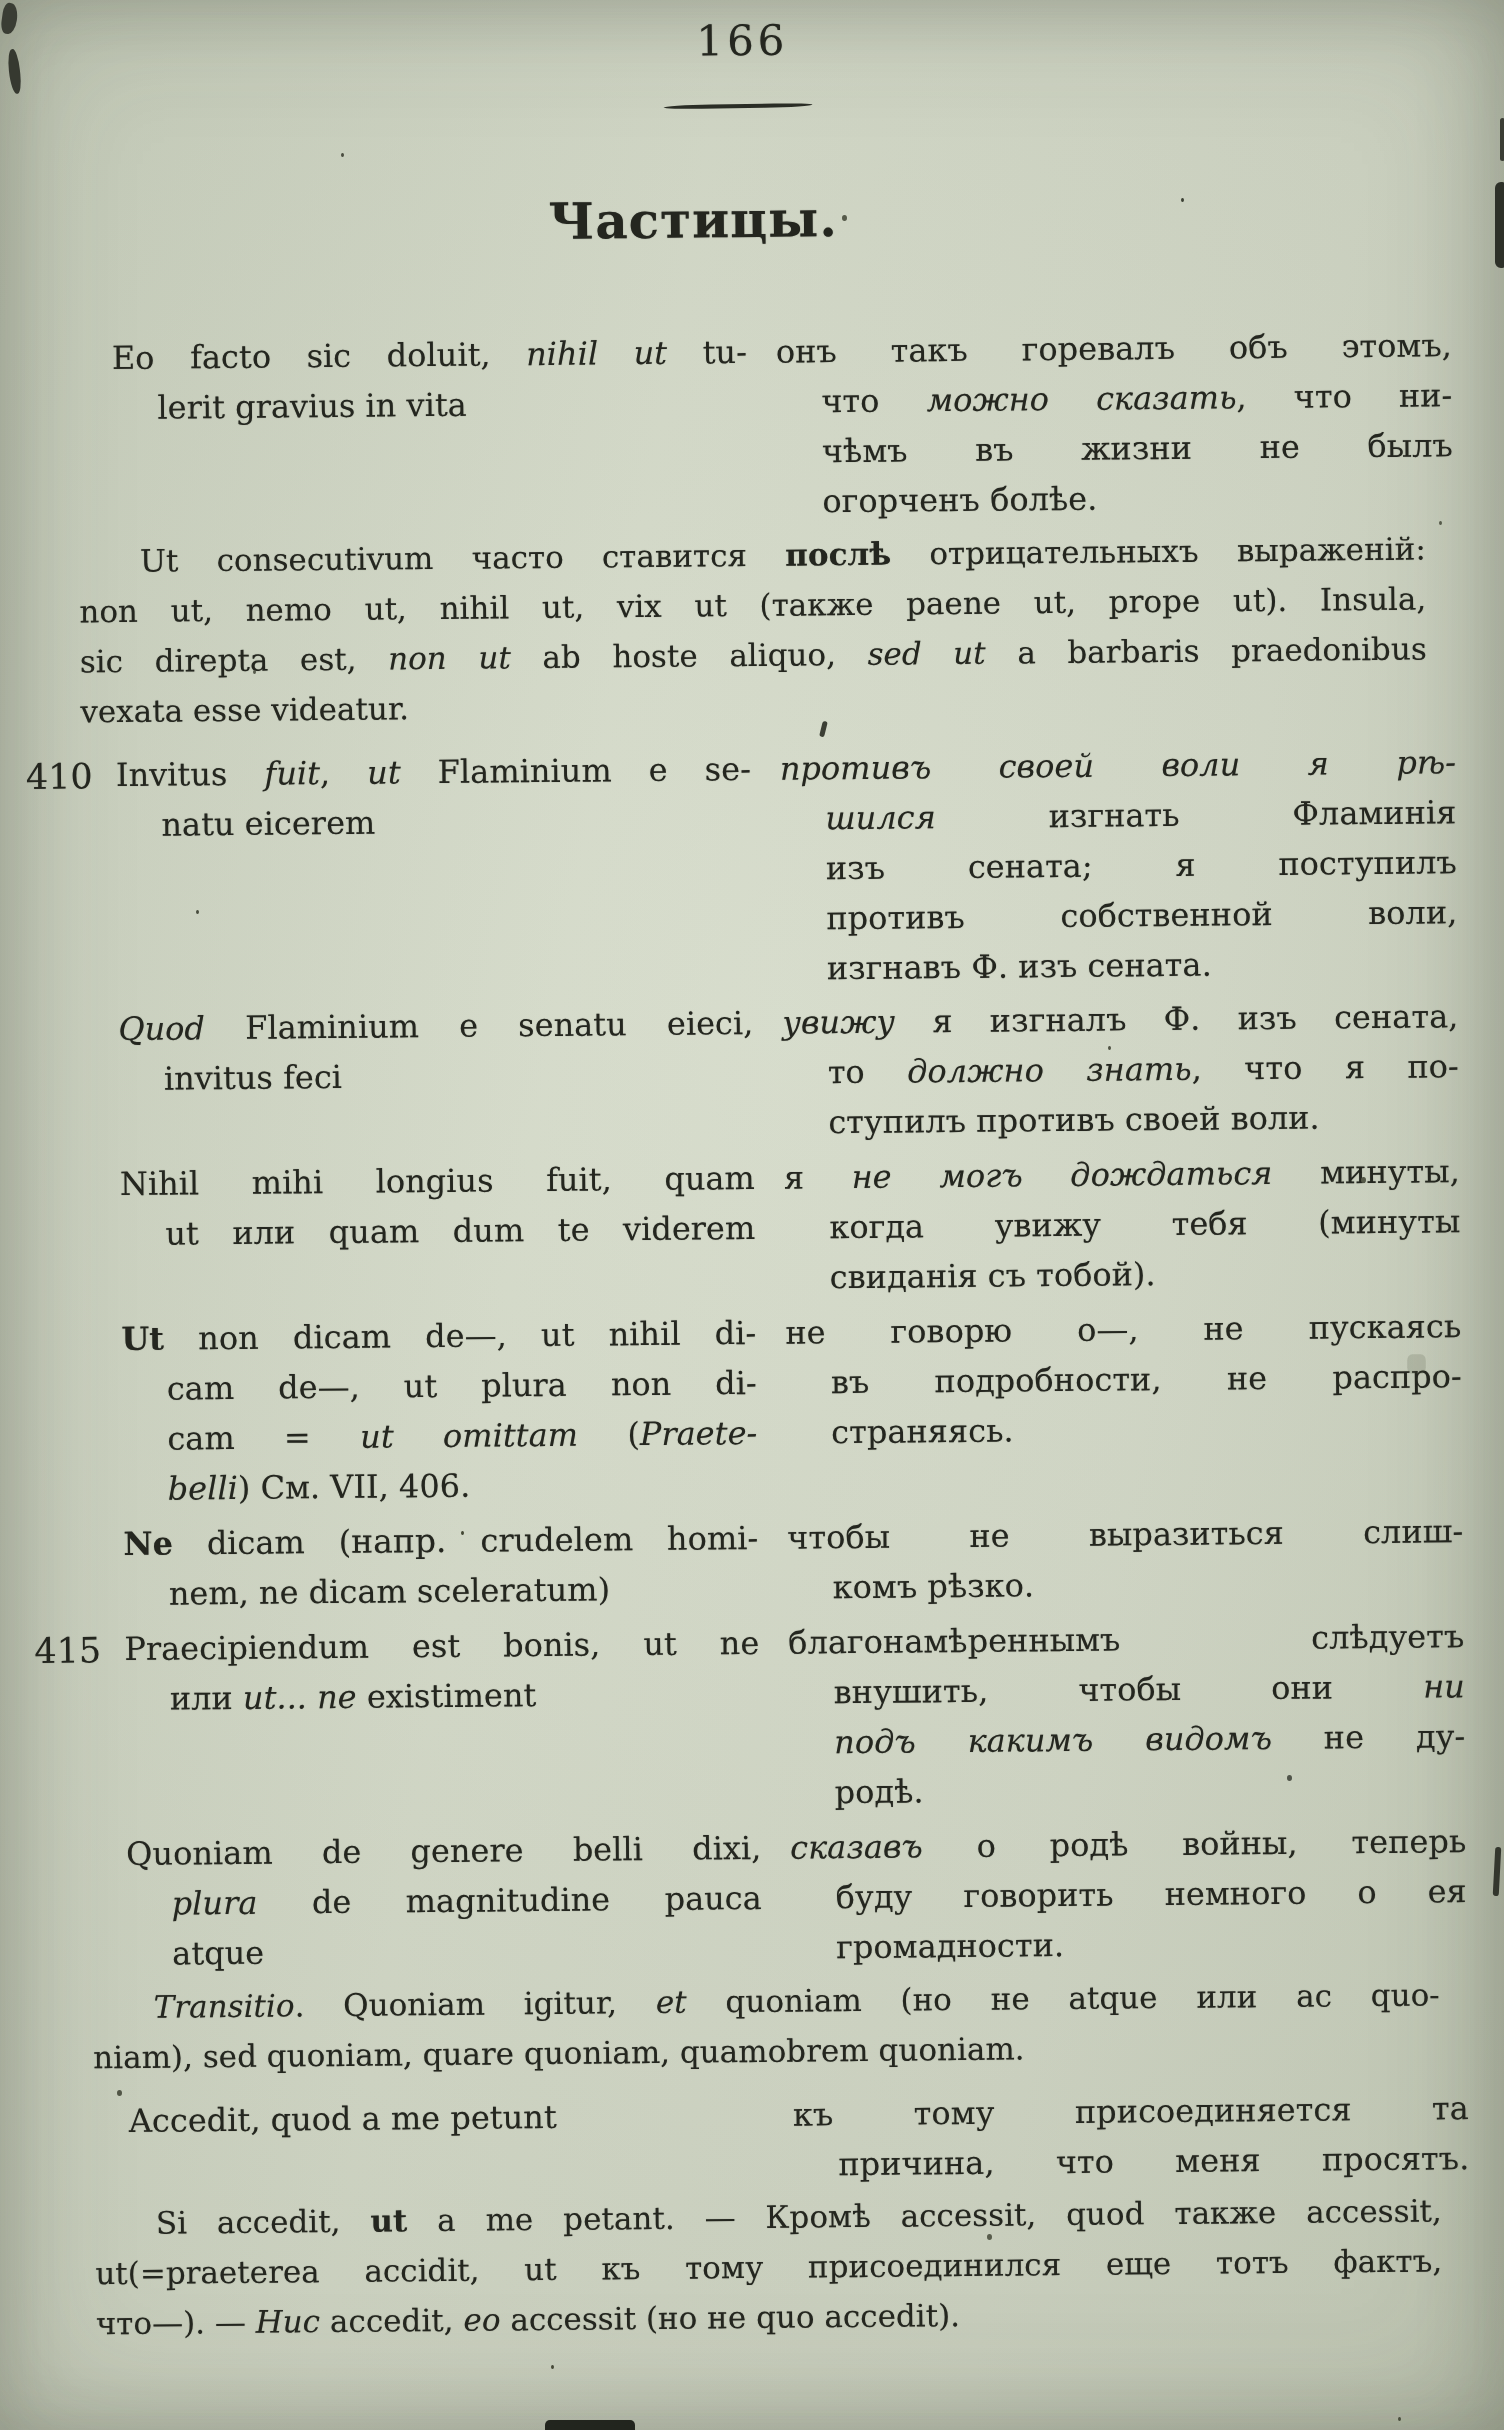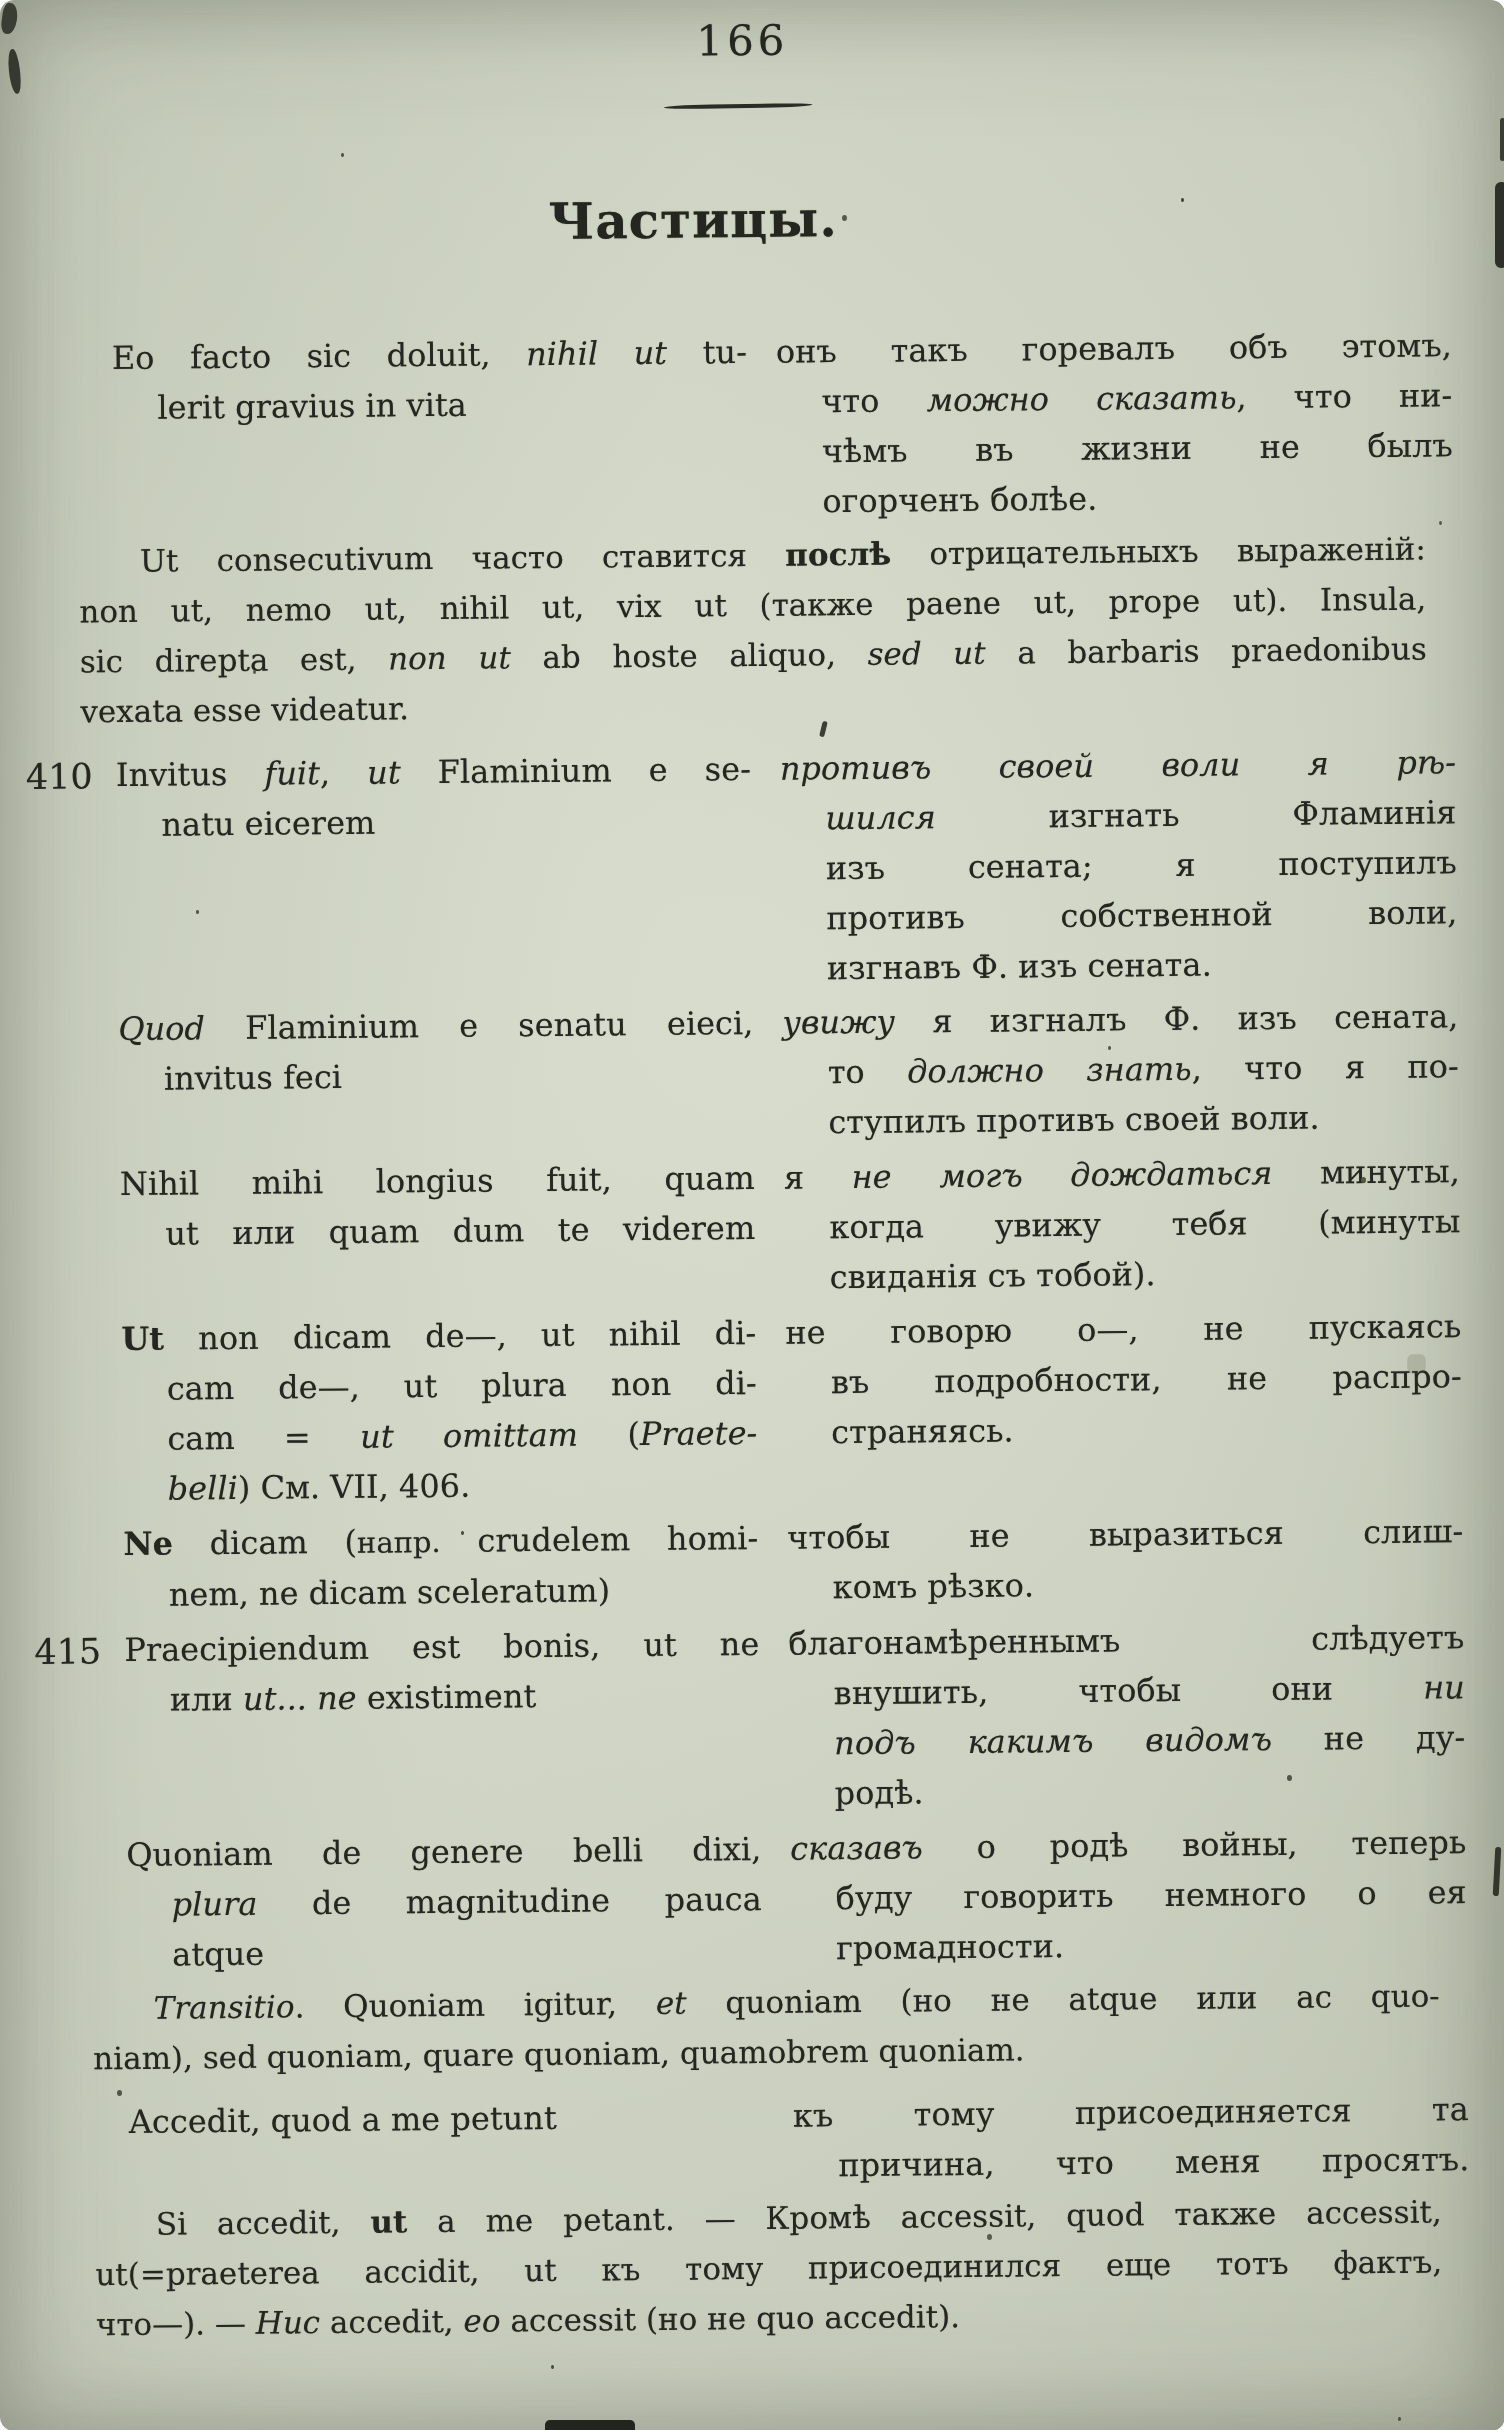--- a/index.html
+++ b/index.html
@@ -3,42 +3,41 @@
 <meta charset="utf-8">
 <style>
   html,body{margin:0;padding:0;width:1505px;height:2431px;overflow:hidden;}
   .page{
     position:relative;width:1505px;height:2431px;overflow:hidden;
     font-family:"DejaVu Serif","Liberation Serif",serif;color:#24261f;
     background:
       radial-gradient(ellipse 120% 90% at 52% 42%, rgba(255,255,255,0.10), rgba(40,45,30,0.10) 97%),
       linear-gradient(100deg,#c9d0bd,#d4dac8 38%,#d0d6c4 72%,#c6cdb9);
     box-shadow: inset 0 0 137px rgba(55,60,45,0.22), inset -25.5px 0 69px rgba(55,60,45,0.13), inset 19.6px 0 59px rgba(55,60,45,0.10);
-    border-radius: 14px;
   }
   .content{position:absolute;inset:0;transform:rotate(-0.55deg);transform-origin:50% 45%;}
   .pgnum{position:absolute;top:15.7px;left:0;right:0;text-align:center;font-size:42px;letter-spacing:3.9px;
          text-shadow:0 0 1px rgba(36,38,31,0.5);}
   .pgrule{position:absolute;top:104px;left:673px;width:149px;height:3.9px;background:#2a2d25;
           border-radius:50% 40% 50% 40%/90% 70% 90% 70%;transform:rotate(-0.4deg);}
   .title{position:absolute;top:190px;left:0;right:102px;text-align:center;font-size:50px;font-weight:bold;
          letter-spacing:1px;text-shadow:0 0 1px rgba(36,38,31,0.55);}
   .main{position:absolute;top:327px;left:29px;width:1402px;font-size:32px;line-height:50px;
         text-shadow:0 0 1px rgba(36,38,31,0.42);}
   .entry{display:grid;grid-template-columns:61px 635px 676px;column-gap:29px;margin-top:4.9px;}
   .entry:first-child{margin-top:0;}
   .num{font-size:35px;padding-top:1px;}
   .line{min-height:50px;}
   .entry .line.cont{padding-left:45px;}
   .line.j{text-align:justify;text-align-last:justify;}
   .note{margin:3.9px 0 12.7px 55px;width:1347px;font-size:31px;line-height:49px;}
   .note .line:first-child{text-indent:61px;}
   .i{font-style:italic;}
   .b{font-weight:bold;}
-  .s{font-size:29px;margin-top:20px;}
+  .s{font-size:33px;margin-top:20px;}
   .art{position:absolute;background:#31342b;}
   .a1{left:2px;top:2.9px;width:14.7px;height:31px;border-radius:40% 60% 55% 45%;background:#3a3d34;transform:rotate(8deg);}
   .a2{left:8.8px;top:49px;width:10.8px;height:45px;border-radius:50% 50% 45% 55%;background:#363930;transform:rotate(-6deg);}
   .a3{right:0;top:118px;width:4.9px;height:43px;border-radius:3.9px;background:#3a3d34;}
   .a4{right:0;top:182px;width:9.8px;height:86px;border-radius:5.9px 2.9px 2.9px 5.9px;background:#2d3028;}
   .a5{right:4.9px;top:1847px;width:5.9px;height:49px;border-radius:3.9px;background:#33362d;transform:rotate(3deg);}
   .a6{left:821px;top:721px;width:4.9px;height:15.7px;border-radius:2.9px;background:#3c3f35;transform:rotate(14deg);}
   .a7{left:545px;top:2420px;width:90px;height:10.8px;border-radius:4.9px 4.9px 0 0;background:#22251e;}
   .specks{position:absolute;left:341px;top:153px;width:2.9px;height:3.9px;border-radius:50%;background:#4a4d40;
     box-shadow: 502px 63px 0 1px #565a4a, 840px 45px 0 0 #3c4034, 1021px 1025px 0 1px #555948,

